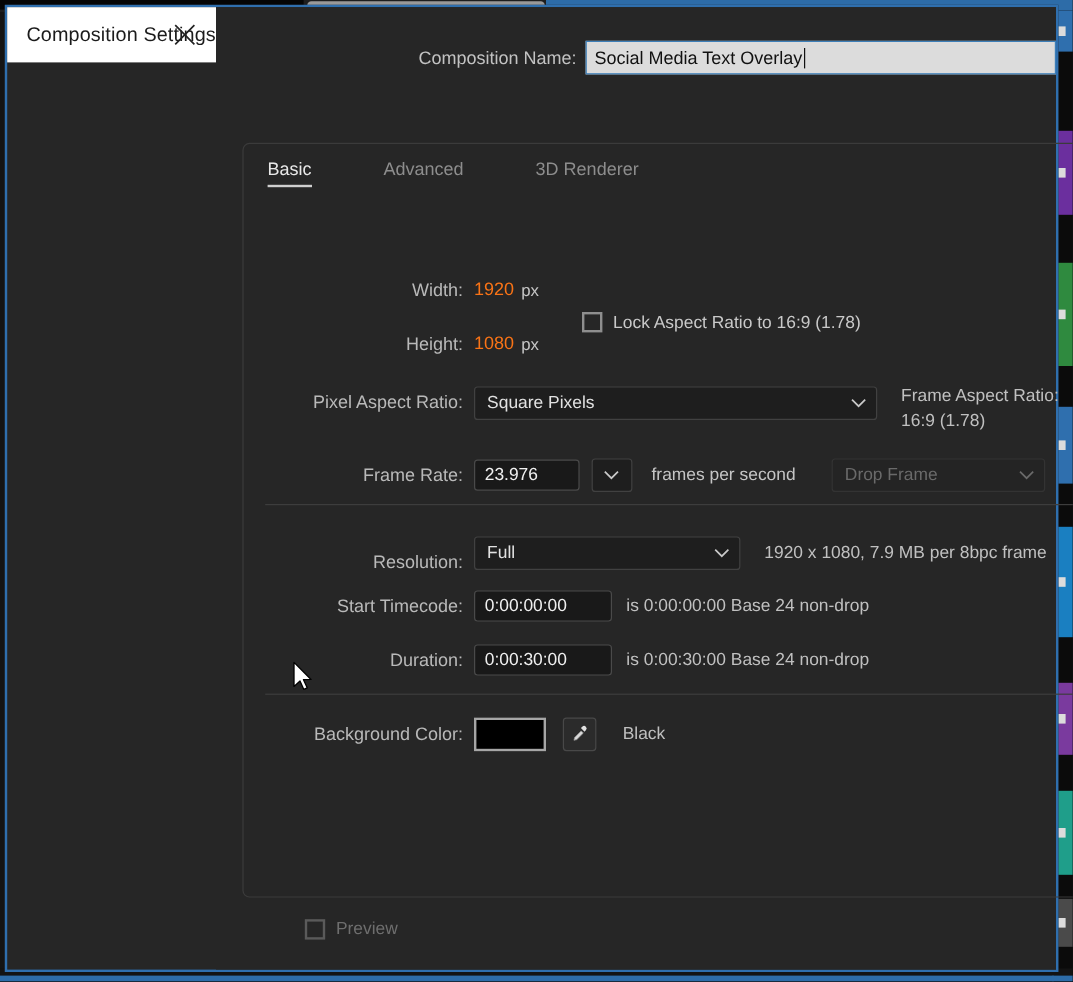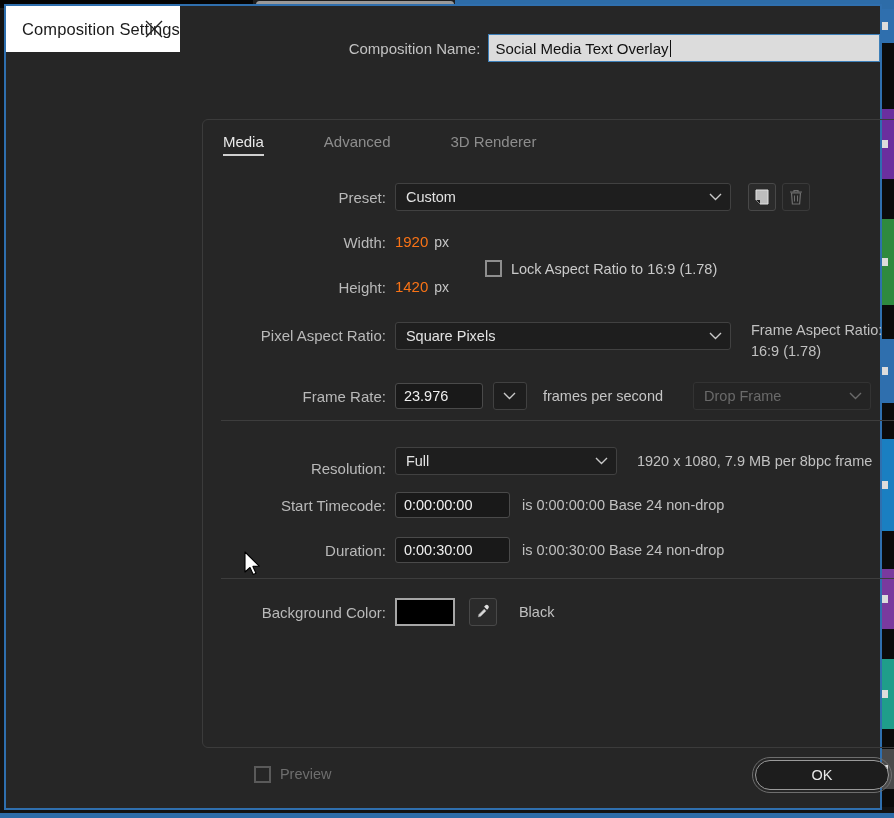--- a/index.html
+++ b/index.html
@@ -433,67 +433,45 @@
         <div class="compname-input">
           <span>Social Media Text Overlay</span>
             <span class="caret"></span>
         </div>
       </div>
 
       <div class="panel">
 
         <div class="tabs">
           <div class="tab active">
-            <span>Media</span>
+            <span>Basic</span>
           </div>
           <div class="tab">
             <span>Advanced</span>
           </div>
           <div class="tab">
             <span>3D Renderer</span>
           </div>
         </div>
 
-        <div class="row" style="left:0; top:63px;">
-          <div class="lbl" style="width:192px;">Preset:</div>
-          <div class="select" style="width:336px;">
-            <span>Custom</span>
-            <svg class="chev" width="13" height="8" viewBox="0 0 13 8">
-              <path d="M1 1 L6.5 6.5 L12 1" stroke="#c9c9c9" stroke-width="1.4" fill="none"></path>
-            </svg>
-          </div>
-          <div class="iconbtn" style="margin-left:17px;">
-            <svg width="18" height="18" viewBox="0 0 18 18">
-              <path d="M3 2 H15 V16 H7 L3 12 Z" fill="#bdbdbd" stroke="#e3e3e3" stroke-width="1"></path>
-              <path d="M3 12 H7 V16 Z" fill="#1e1e1e"></path>
-            </svg>
-          </div>
-          <div class="iconbtn disabled" style="margin-left:6px;">
-            <svg width="16" height="18" viewBox="0 0 16 18">
-              <path d="M2 4 H14 M6 4 V2.5 H10 V4" stroke="#6d6d6d" stroke-width="1.2" fill="none"></path>
-              <path d="M3.5 5 H12.5 L11.6 16 H4.4 Z" stroke="#6d6d6d" stroke-width="1.2" fill="none"></path>
-              <path d="M6.5 7.5 V13.5 M9.5 7.5 V13.5" stroke="#6d6d6d" stroke-width="1"></path>
-            </svg>
-          </div>
-        </div>
 
         <div class="row" style="left:0; top:113px;justify-content:space-between;">
           <div class="lbl" style="width:192px;">Width:</div>
           <span class="hot">1920</span>
           <span class="unit">px</span>
         </div>
 
         <div class="row" style="left:282px; top:140px;">
           <div class="checkbox"></div>
           <div class="cb-label">Lock Aspect Ratio to 16:9 (1.78)</div>
         </div>
 
         <div class="row" style="left:0; top:158px;">
           <div class="lbl" style="width:192px;">Height:</div>
-          <span class="hot">1420</span>
+          <span class="hot">1080</span>
           <span class="unit">px</span>
         </div>
 
         <div class="row" style="left:0; top:202px; align-items:flex-start;">
           <div class="lbl" style="width:192px; line-height:28px;">Pixel Aspect Ratio:</div>
           <div class="select" style="width:336px;">
             <span>Square Pixels</span>
             <svg class="chev" width="13" height="8" viewBox="0 0 13 8">
               <path d="M1 1 L6.5 6.5 L12 1" stroke="#c9c9c9" stroke-width="1.4" fill="none"></path>
             </svg>
@@ -566,23 +544,20 @@
           <div class="info" style="margin-left:22px;">Black</div>
         </div>
 
       </div>
 
       <div class="footer">
         <div class="preview-wrap">
           <div class="checkbox dim"></div>
           <div class="cb-label dim">Preview</div>
         </div>
-        <div class="btn btn-ok">
-          <span>OK</span>
-        </div>
         <div class="btn btn-cancel">
           <span>Cancel</span>
         </div>
       </div>
 
     </div>
   </div>
 
   <svg class="cursor" width="20" height="28" viewBox="0 0 20 28">
     <path d="M2 1 L2 21 L7 16.5 L10.2 23.5 L13 22.2 L9.9 15.4 L16.2 15.2 Z" fill="#ffffff" stroke="#000000" stroke-width="1.1" stroke-linejoin="round"></path>

